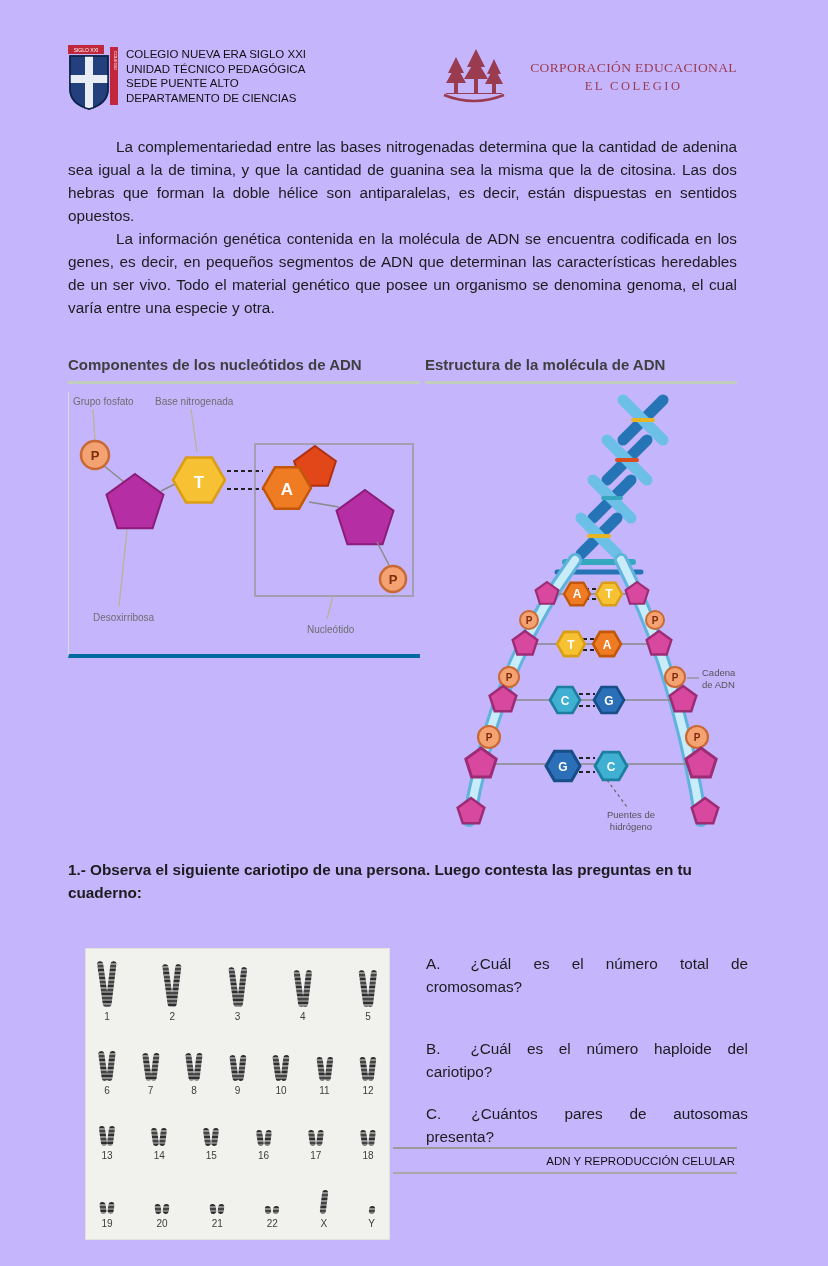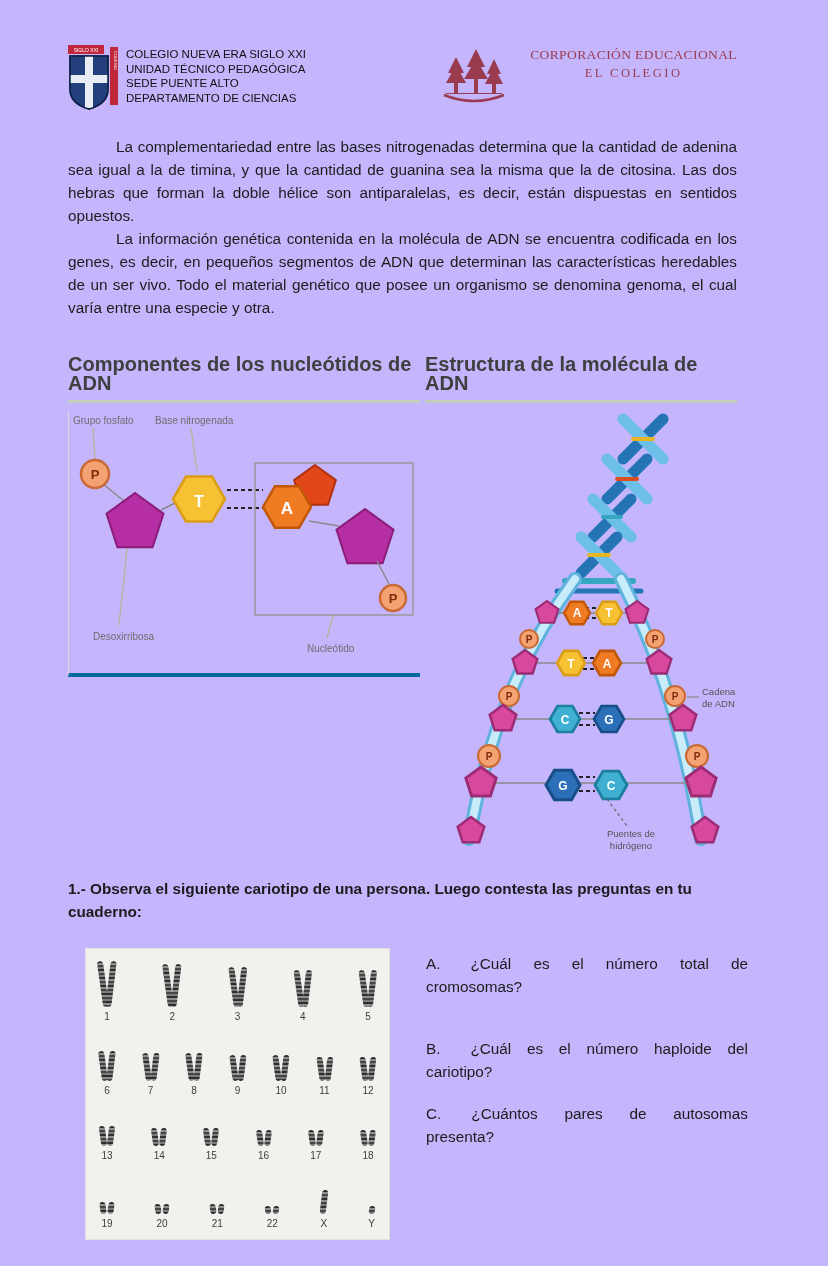--- a/index.html
+++ b/index.html
@@ -4,34 +4,34 @@
 <style>
   * { margin:0; padding:0; box-sizing:border-box; }
   html,body { background:#ffffff; }
   body { width:828px; height:1266px; font-family:"Liberation Sans",sans-serif; color:#1c1c1c; position:relative; overflow:hidden; }
   .page { position:relative; width:828px; height:1266px; background:#c4b5fd; }
 
   
   .header { display:flex; align-items:flex-start; padding:45px 91px 0 68px; }
   .school-logo { width:50px; height:66px; margin-right:8px; flex:none; }
   .school-text { font-size:11.5px; line-height:14.5px; color:#111; padding-top:2px; }
-  .corp { margin-left:auto; display:flex; align-items:flex-start; gap:24px; padding-top:2px; }
+  .corp { margin-left:auto; display:flex; align-items:center; gap:24px; padding-top:2px; }
   .corp-text { color:#9a3b4f; font-family:"Liberation Serif",serif; }
   .corp-line1 { font-size:13.5px; letter-spacing:.4px; }
   .corp-line2 { font-size:12.5px; text-align:center; letter-spacing:2.5px; margin-top:3px; }
 
   
   .body-text { margin:24px 91px 0 68px; }
   .para { font-size:15.3px; line-height:23px; text-align:justify; text-indent:48px; }
 
   
   .figures { display:flex; gap:5px; margin:36px 91px 0 68px; }
   .fig-left { width:352px; }
   .fig-right { width:312px; }
-  .fig-title { font-size:20px; font-weight:bold; color:#3f3f3f; padding-bottom:7px; border-bottom:3px solid #c2cdbd; line-height:19px; }
+  .fig-title { font-size:15px; font-weight:bold; color:#3f3f3f; padding-bottom:7px; border-bottom:3px solid #c2cdbd; line-height:19px; }
   .fig-canvas-wrap { margin-top:8px; }
   .fig-left .fig-canvas-wrap { border-left:1px solid #d9d9d9; border-bottom:4px solid #0369a1; }
   svg .svglabel { font-size:10px; fill:#6e6e6e; font-family:"Liberation Sans",sans-serif; }
   svg .ptr { stroke:#b9b290; stroke-width:1.2; }
   svg .pletter { font-weight:bold; font-size:13px; fill:#7c2b0b; text-anchor:middle; font-family:"Liberation Sans",sans-serif; }
   svg .pletter-sm { font-weight:bold; font-size:10px; fill:#7c2b0b; text-anchor:middle; font-family:"Liberation Sans",sans-serif; }
   svg .bletter { font-weight:bold; font-size:17px; fill:#ffffff; text-anchor:middle; font-family:"Liberation Sans",sans-serif; }
   svg .bletter-sm { font-weight:bold; font-size:12px; fill:#ffffff; text-anchor:middle; font-family:"Liberation Sans",sans-serif; }
   svg .hbond { stroke:#222; stroke-width:2; stroke-dasharray:4 3; }
 
@@ -427,14 +427,15 @@
         </div>
     </div>
   </div>
 
   <div class="qa">
     <p class="qa-item gap-a"><span class="qa-letter">A.</span><span>¿Cuál es el número total de cromosomas?</span></p>
     <p class="qa-item gap-b"><span class="qa-letter">B.</span><span>¿Cuál es el número haploide del cariotipo?</span></p>
     <p class="qa-item"><span class="qa-letter">C.</span><span>¿Cuántos pares de autosomas presenta?</span></p>
   </div>
 
+  <div class="footer">ADN Y REPRODUCCIÓN CELULAR</div>
 
 </div>
 
 </body></html>

